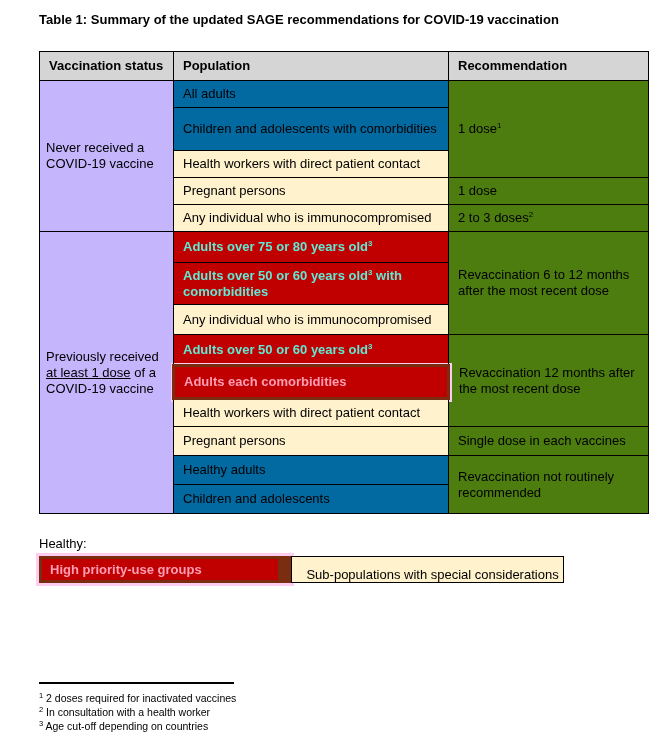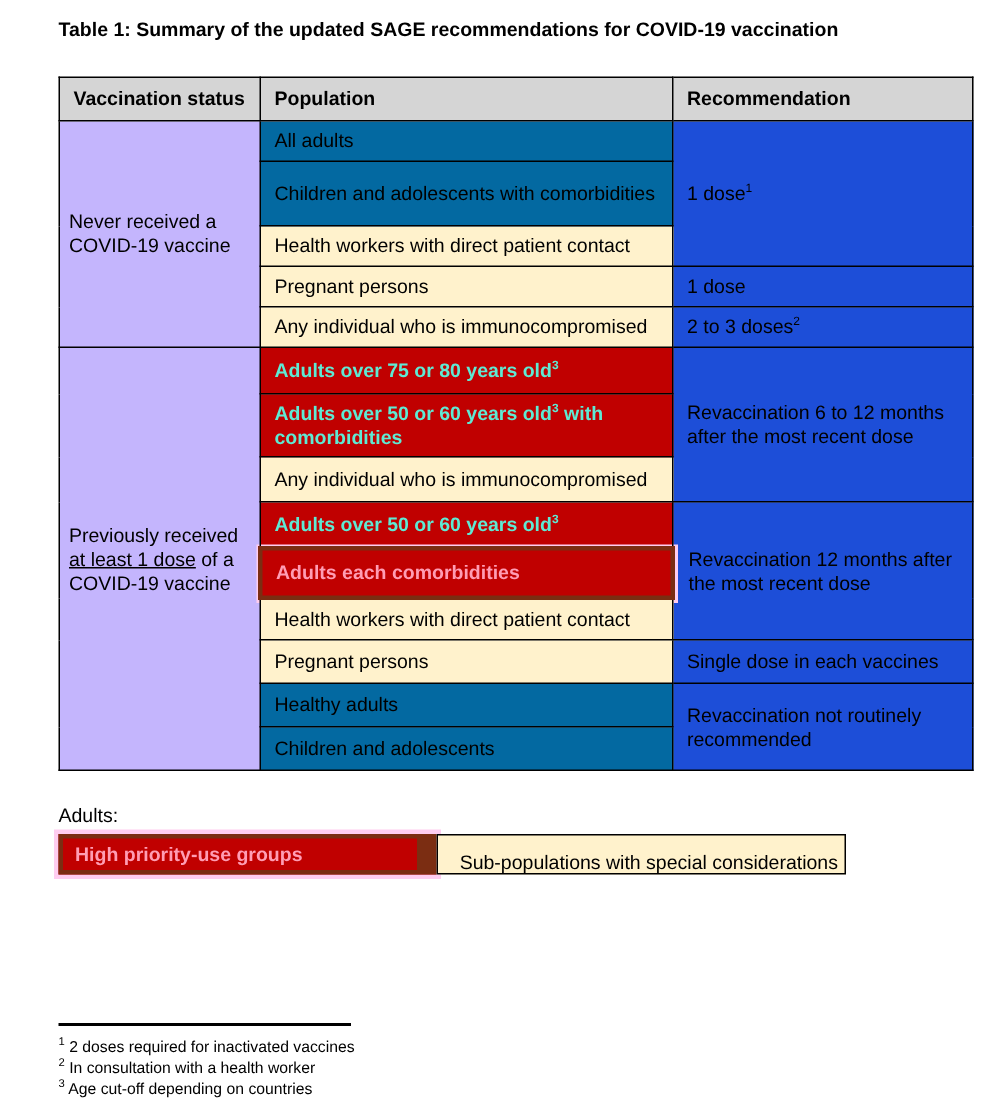--- a/index.html
+++ b/index.html
@@ -21,21 +21,21 @@
   col.c3{width:200px;}
   .sage-table th,.sage-table td{
     border:1px solid #000;vertical-align:middle;
     padding:3px 8px 3px 9px;text-align:left;
   }
   .sage-table th{
     background:var(--header-bg,#d5d5d5);font-weight:bold;white-space:nowrap;
     height:22px;padding-left:9px;
   }
   td.status{padding-left:6px;padding-right:4px;background:#c4b5fd;}
-  td.rec{background:#1d4ed8;}
+  td.rec{background:#4d7c0f;}
   td.cream{background:var(--cream,#fff2cc);}
   td.white{background:#0369a1;}
   td.red{
     background:var(--red,#c00000);color:#5eead4;font-weight:bold;
   }
   td.highlighted{
     border:3px solid var(--maroon-border,#7b2d12);
     box-shadow:0 0 0 3px var(--pink-glow,#ffcdf0);
     color:var(--pink-text,#ff9db4);
   }
@@ -136,21 +136,21 @@
       <tr class="h29">
         <td class="white">Healthy adults</td>
         <td class="rec" rowspan="2">Revaccination not routinely recommended</td>
       </tr>
       <tr class="h29">
         <td class="white">Children and adolescents</td>
       </tr>
     </tbody>
   </table>
 
-  <div class="legend-label">Adults:</div>
+  <div class="legend-label">Healthy:</div>
   <div class="legend-bar">
     <div class="legend-red">
         <span>High priority-use groups</span>
       </div>
     <div class="legend-cream">
         <span>Sub-populations with special considerations</span>
       </div>
   </div>
 
   <div class="foot">

